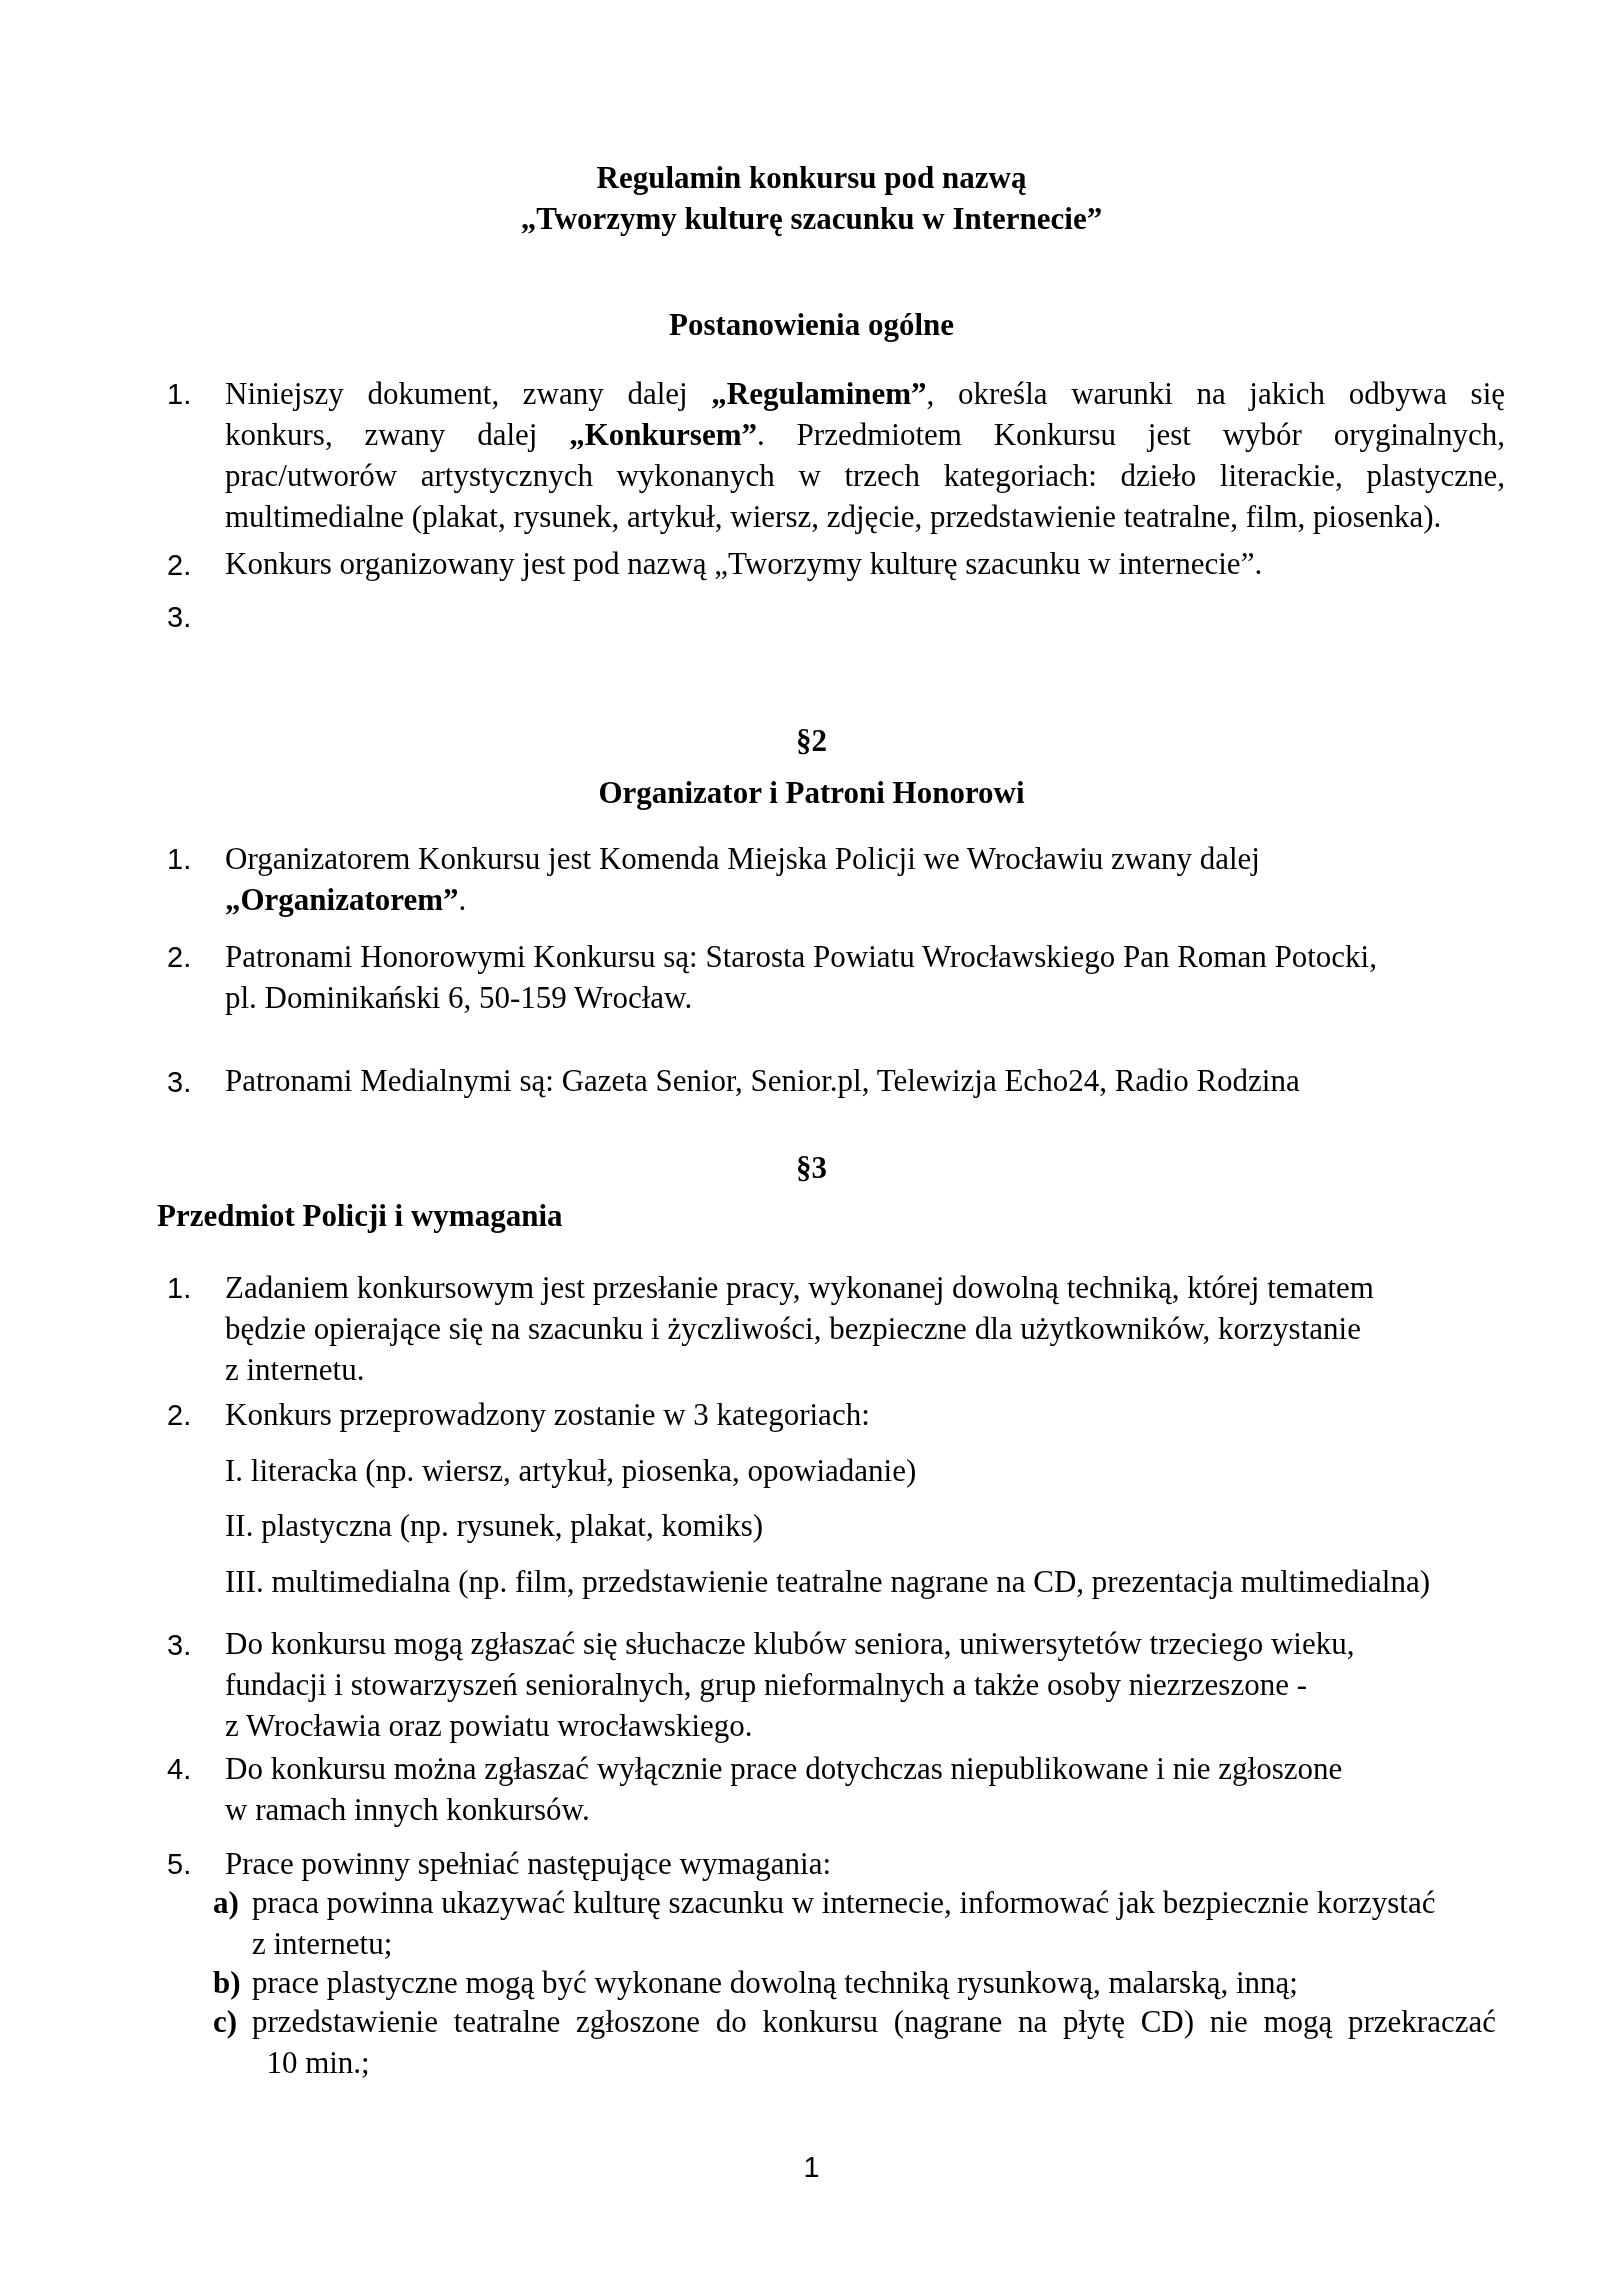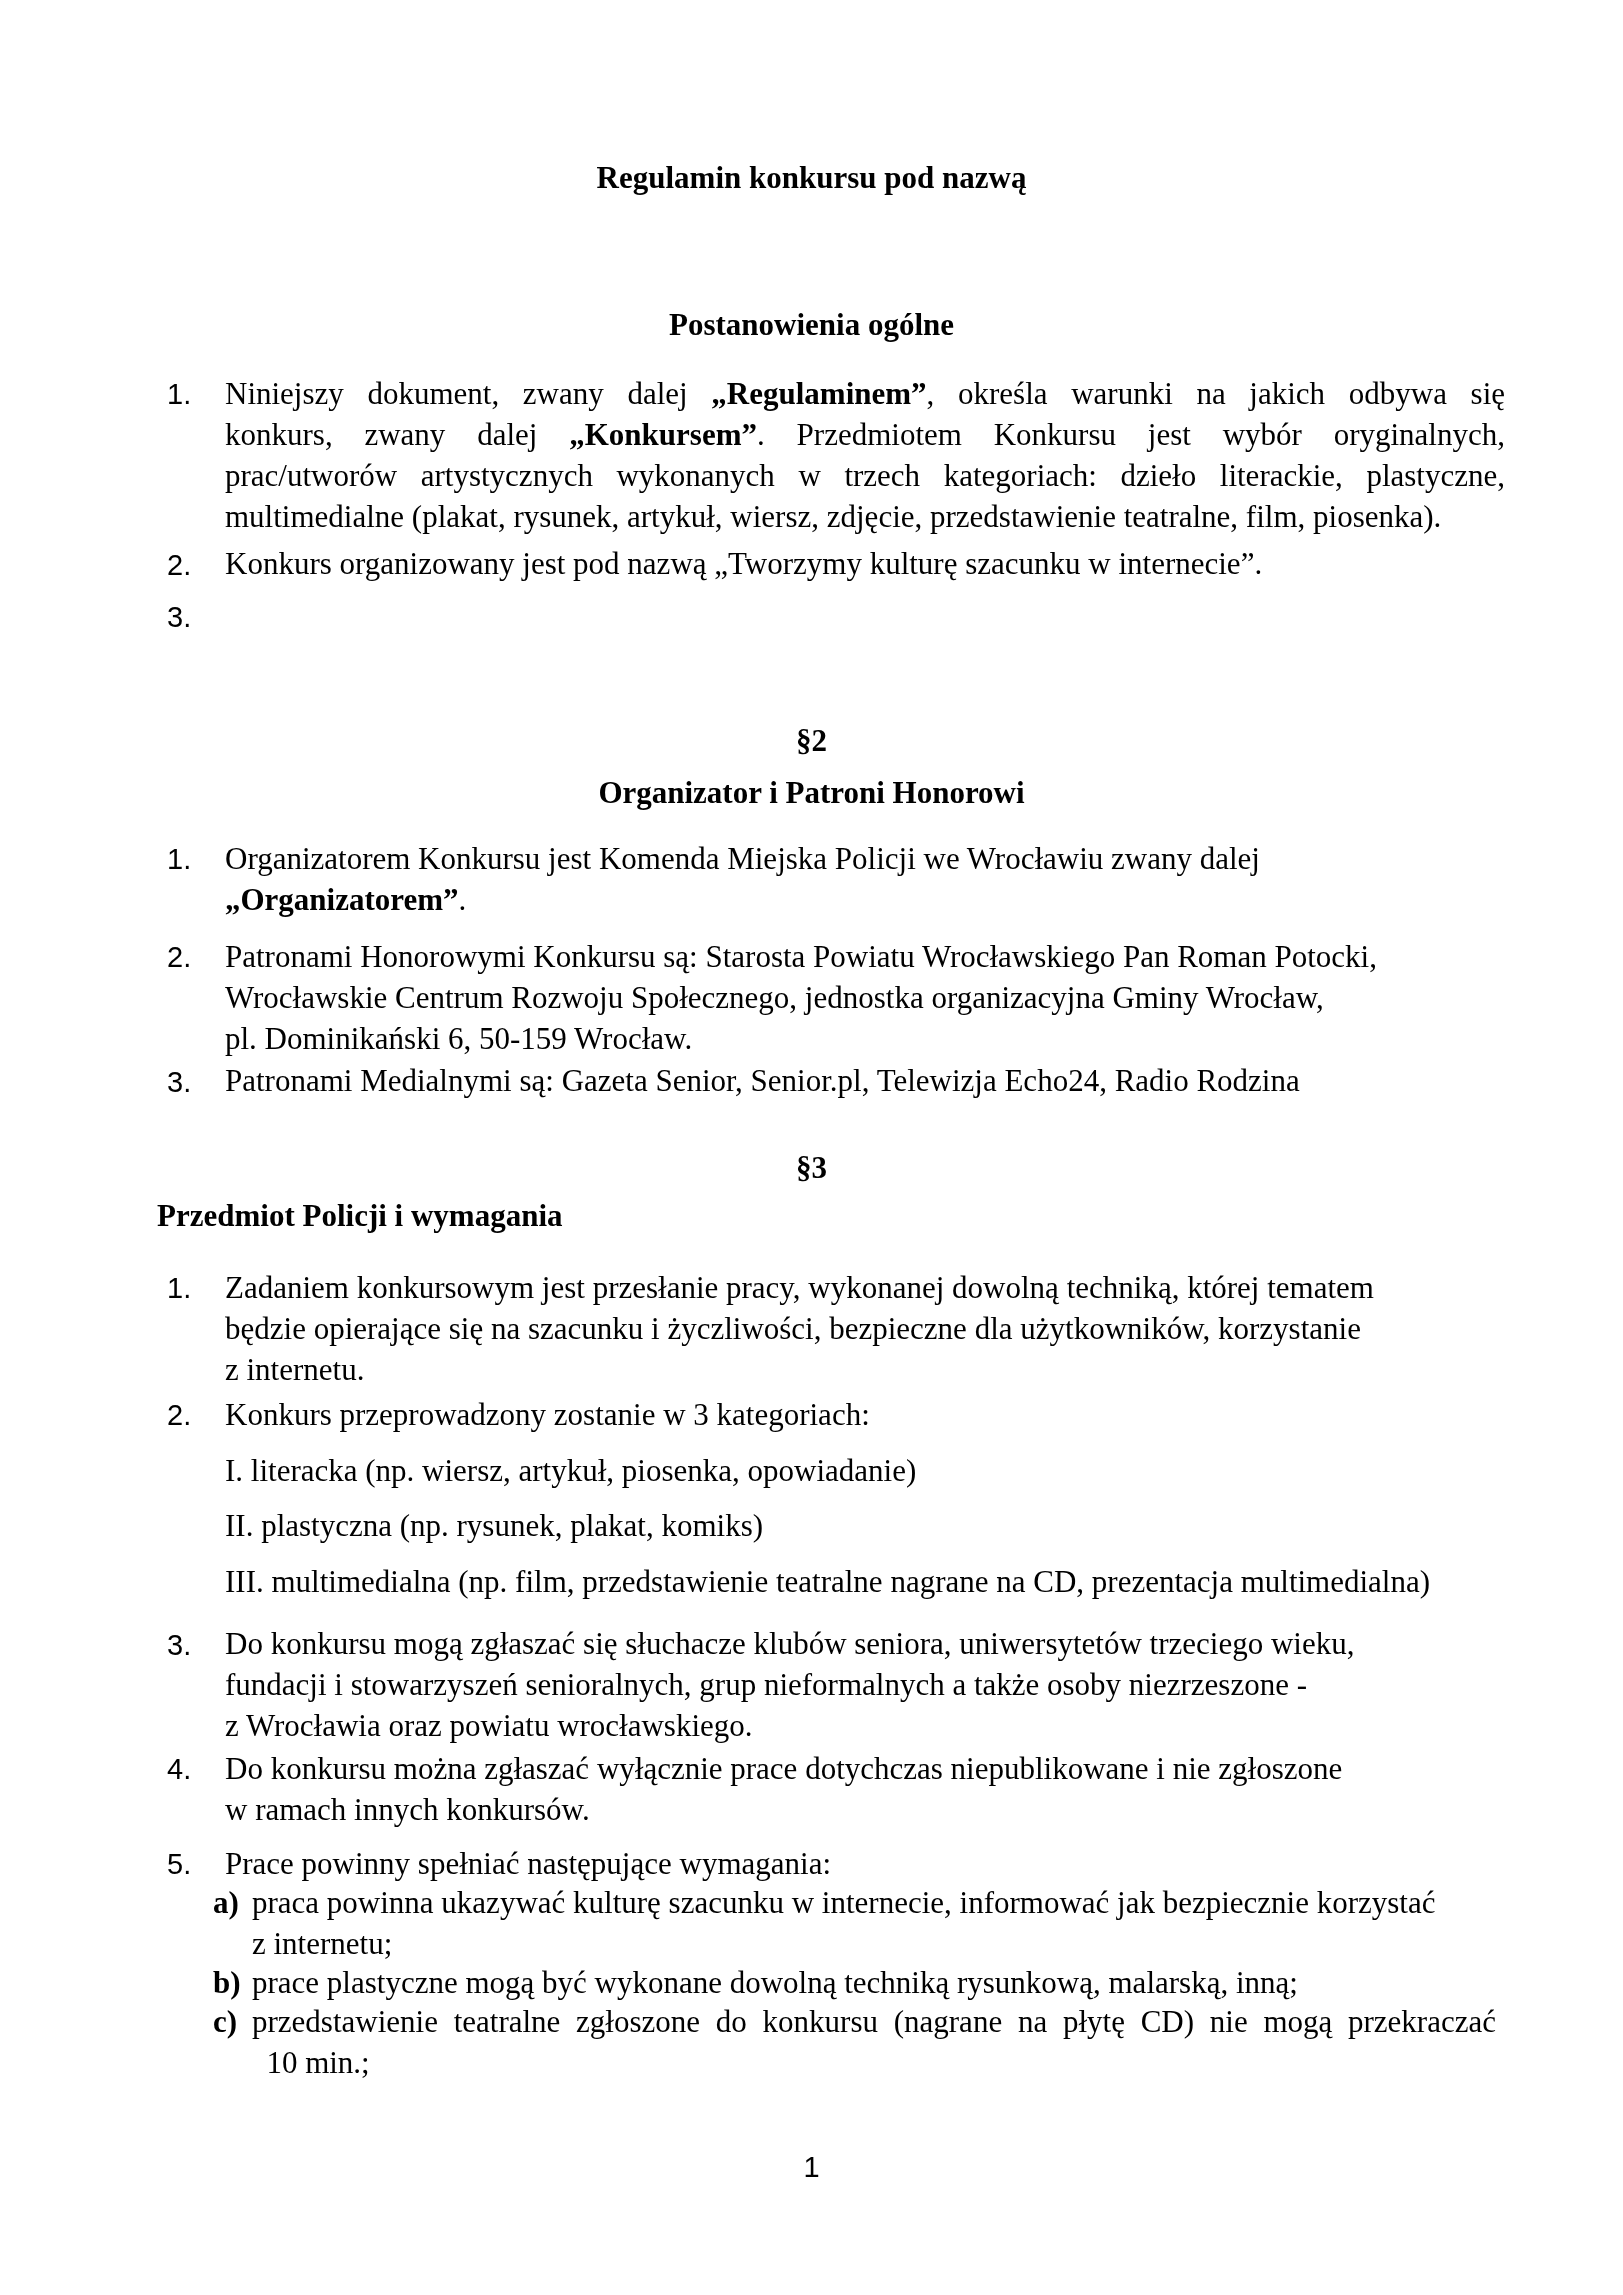--- a/index.html
+++ b/index.html
@@ -16,20 +16,21 @@
   .sub { position: absolute; }
   .subletter { position: absolute; font-weight: bold; }
   .pagenum { font-family: "Liberation Sans", "DejaVu Sans", sans-serif; font-size: 29px; }
 </style>
 </head>
 <body>
 
 <div class="page">
 
   <div class="abs center title-line" style="top:157px;">Regulamin konkursu pod nazwą</div>
+  <div class="abs center title-line" style="top:198px;">„Tworzymy kulturę szacunku w Internecie”</div>
 
   <div class="abs center bold" style="top:304px;">Postanowienia ogólne</div>
 
   <div class="num" style="left:167px; top:374px;">1.</div>
   <div class="para" style="top:373px;">
     <span class="justline"><span>Niniejszy dokument, zwany dalej </span><b>„Regulaminem”</b><span>, określa warunki na jakich odbywa się</span></span>
     <span class="justline"><span>konkurs, zwany dalej </span><b>„Konkursem”</b><span>. Przedmiotem Konkursu jest wybór oryginalnych,</span></span>
     <span class="justline">prac/utworów artystycznych wykonanych w trzech kategoriach: dzieło literackie, plastyczne,</span>
     <span class="line">multimedialne (plakat, rysunek, artykuł, wiersz, zdjęcie, przedstawienie teatralne, film, piosenka).</span>
   </div>
@@ -46,21 +47,20 @@
 
   <div class="num" style="left:167px; top:839px;">1.</div>
   <div class="para" style="top:838px;">
     <span class="line">Organizatorem Konkursu jest Komenda Miejska Policji we Wrocławiu zwany dalej</span>
     <span class="line"><b>„Organizatorem”</b><span>.</span></span>
   </div>
 
   <div class="num" style="left:167px; top:937px;">2.</div>
   <div class="para" style="top:936px;">
     <span class="line">Patronami Honorowymi Konkursu są:  Starosta Powiatu Wrocławskiego Pan Roman Potocki,</span>
-    <span class="line">Wrocławskie Centrum Rozwoju Społecznego, jednostka organizacyjna Gminy Wrocław,</span>
     <span class="line">pl. Dominikański 6, 50-159 Wrocław.</span>
   </div>
 
   <div class="num" style="left:167px; top:1062px;">3.</div>
   <div class="para" style="top:1060px;">
     <span class="line">Patronami Medialnymi są: Gazeta Senior, Senior.pl, Telewizja Echo24, Radio Rodzina</span>
   </div>
 
   <div class="abs center bold" style="top:1147px;">§3</div>
   <div class="abs bold" style="left:157px; top:1195px;">Przedmiot Policji i wymagania</div>

